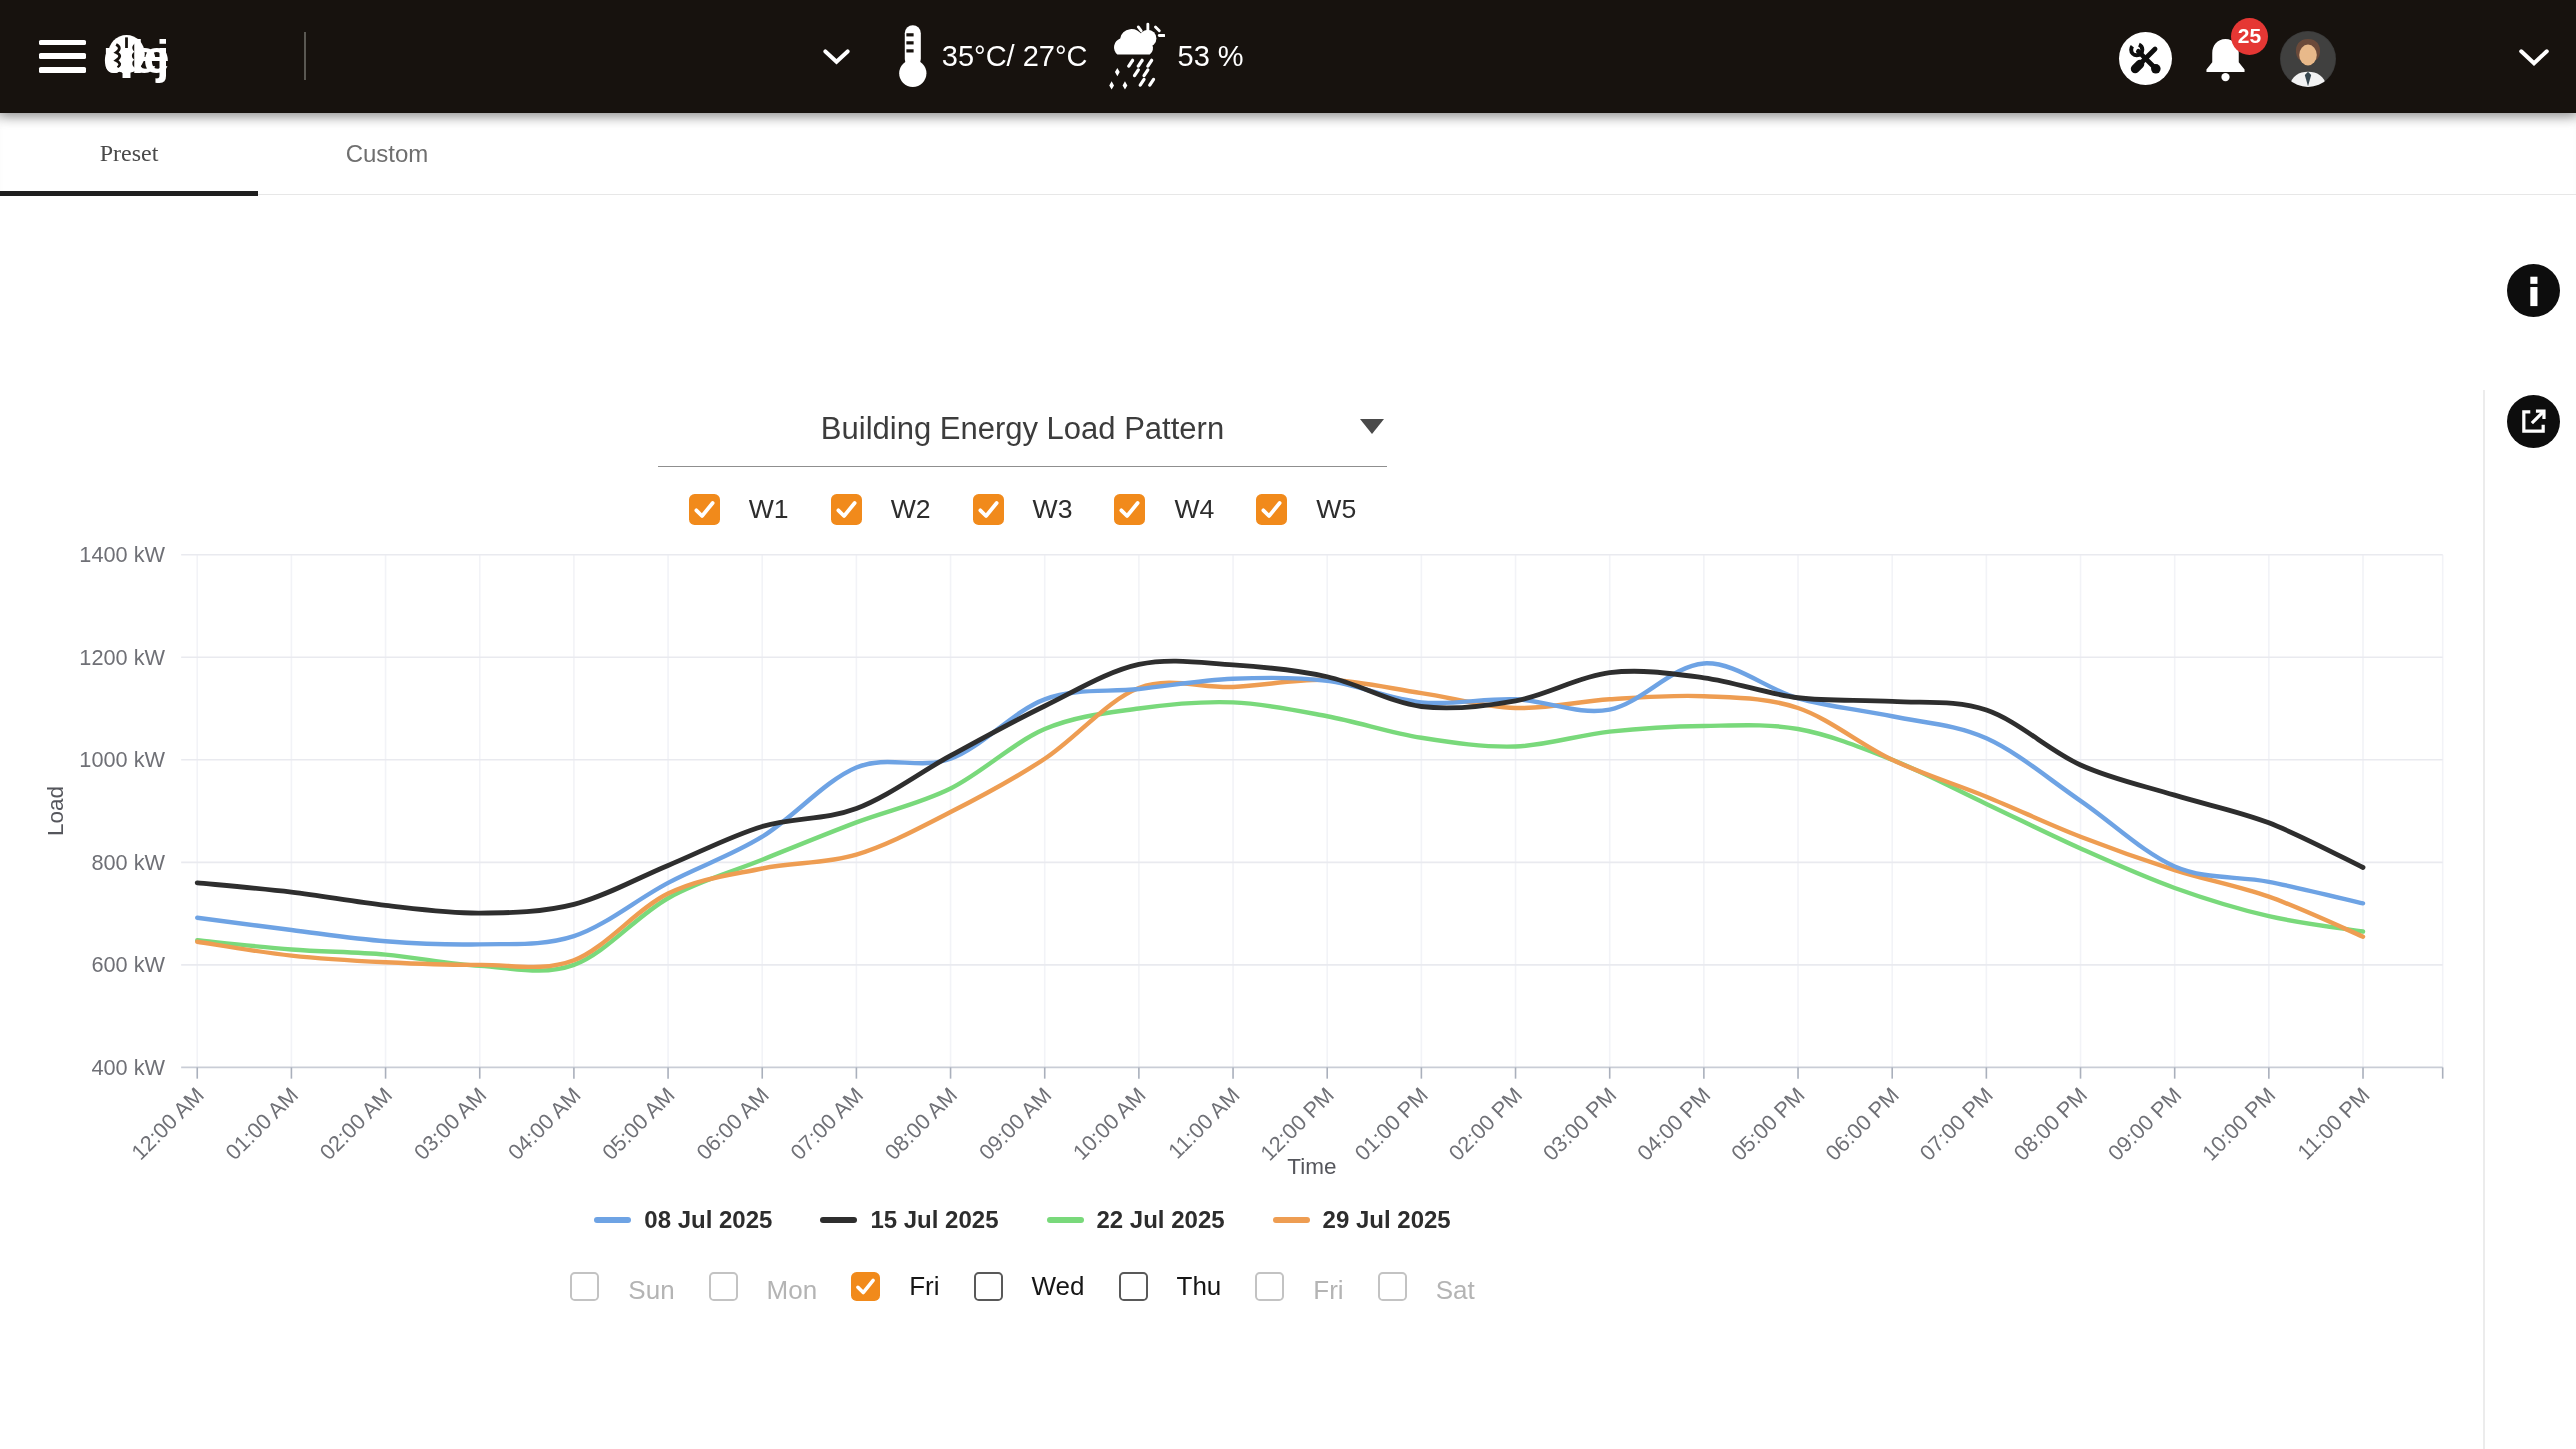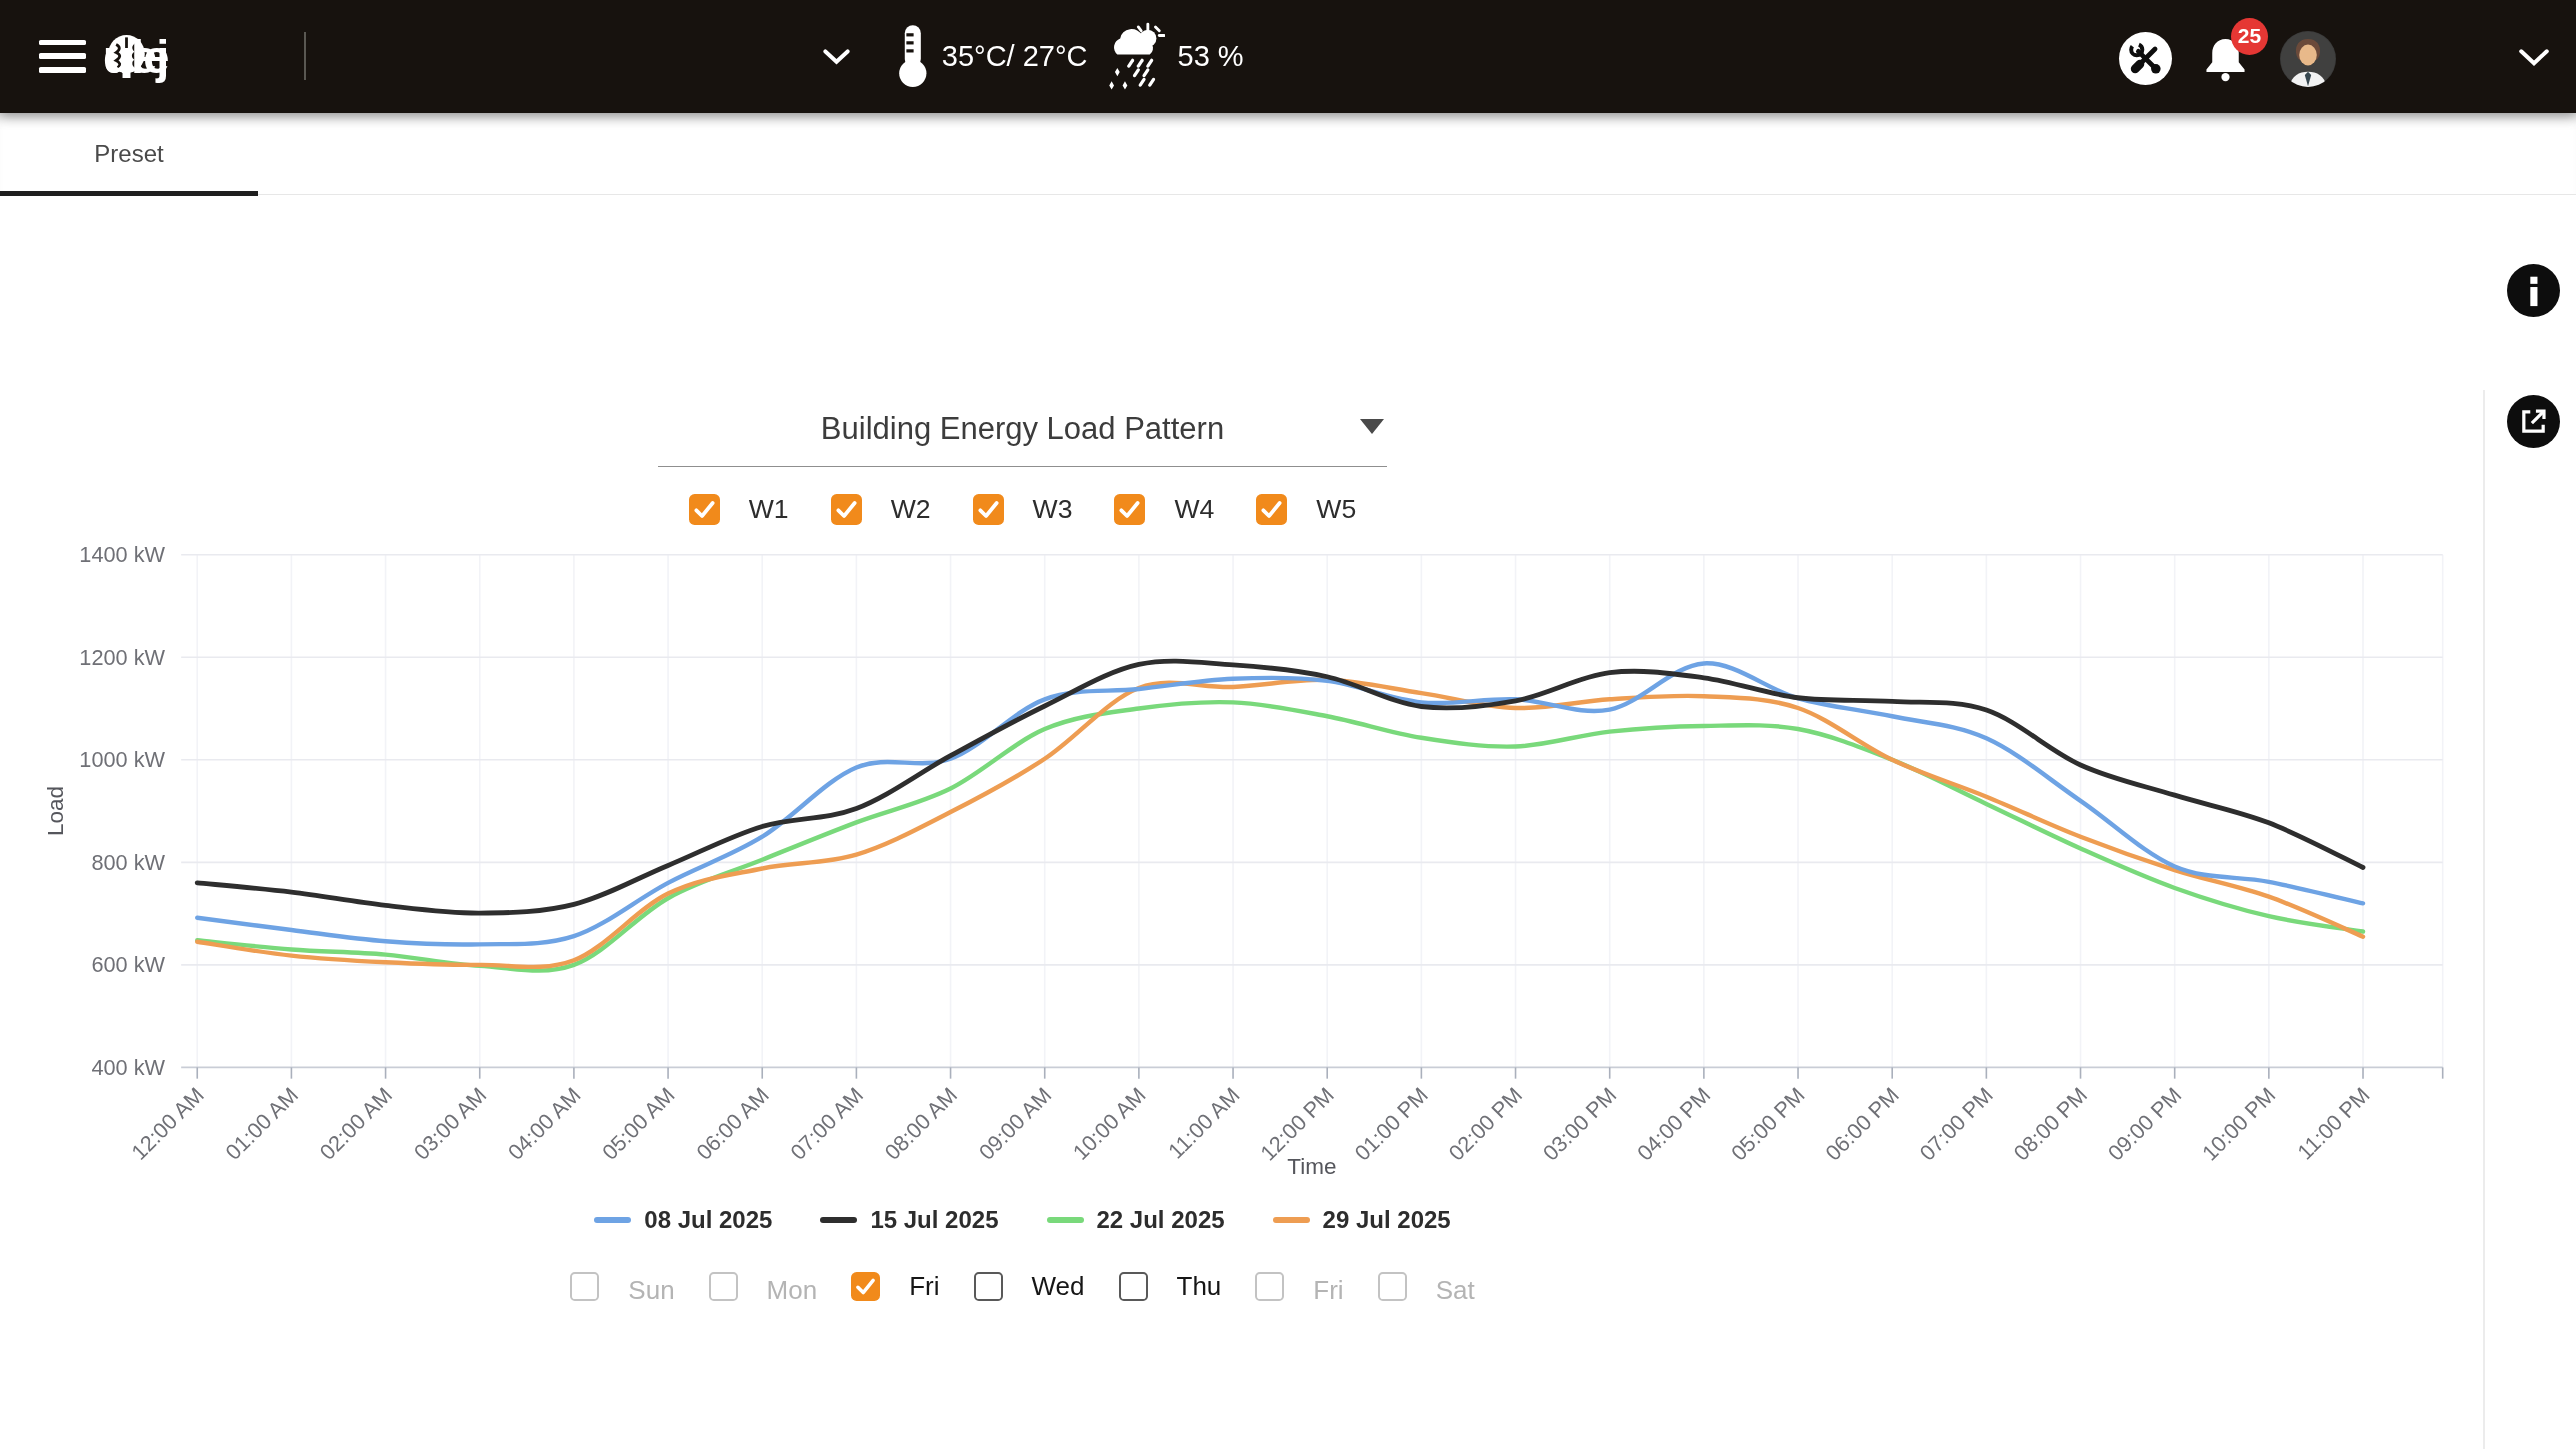--- a/index.html
+++ b/index.html
@@ -157,21 +157,22 @@
       <path d="M35 51 l-4 4 l4 14 l4 -14 z" fill="#37474f"></path>
     </svg>
   </div>
 
   <svg class="hdr-chev" width="32" height="19.3" viewBox="0 0 40 24">
     <polyline points="4,4 20,19 36,4" fill="none" stroke="#fff" stroke-width="5" stroke-linecap="round"></polyline>
   </svg>
 </div>
 
 <div class="tabbar" id="tabbar">
-    <div class="tab active" style="left: 0px;">Preset</div>
+    <div class="tab active" style="left: 0px; font-family: Liberation Serif, serif;">Preset</div>
+    <div class="tab" style="left: 258px;">Custom</div>
   </div>
 
 <div class="main">
   <div class="rail-divider"></div>
 
   <div class="select-row">
     <div class="select-box">
       <span class="val">Building Energy Load Pattern</span>
       <span class="tri"></span>
     </div>

